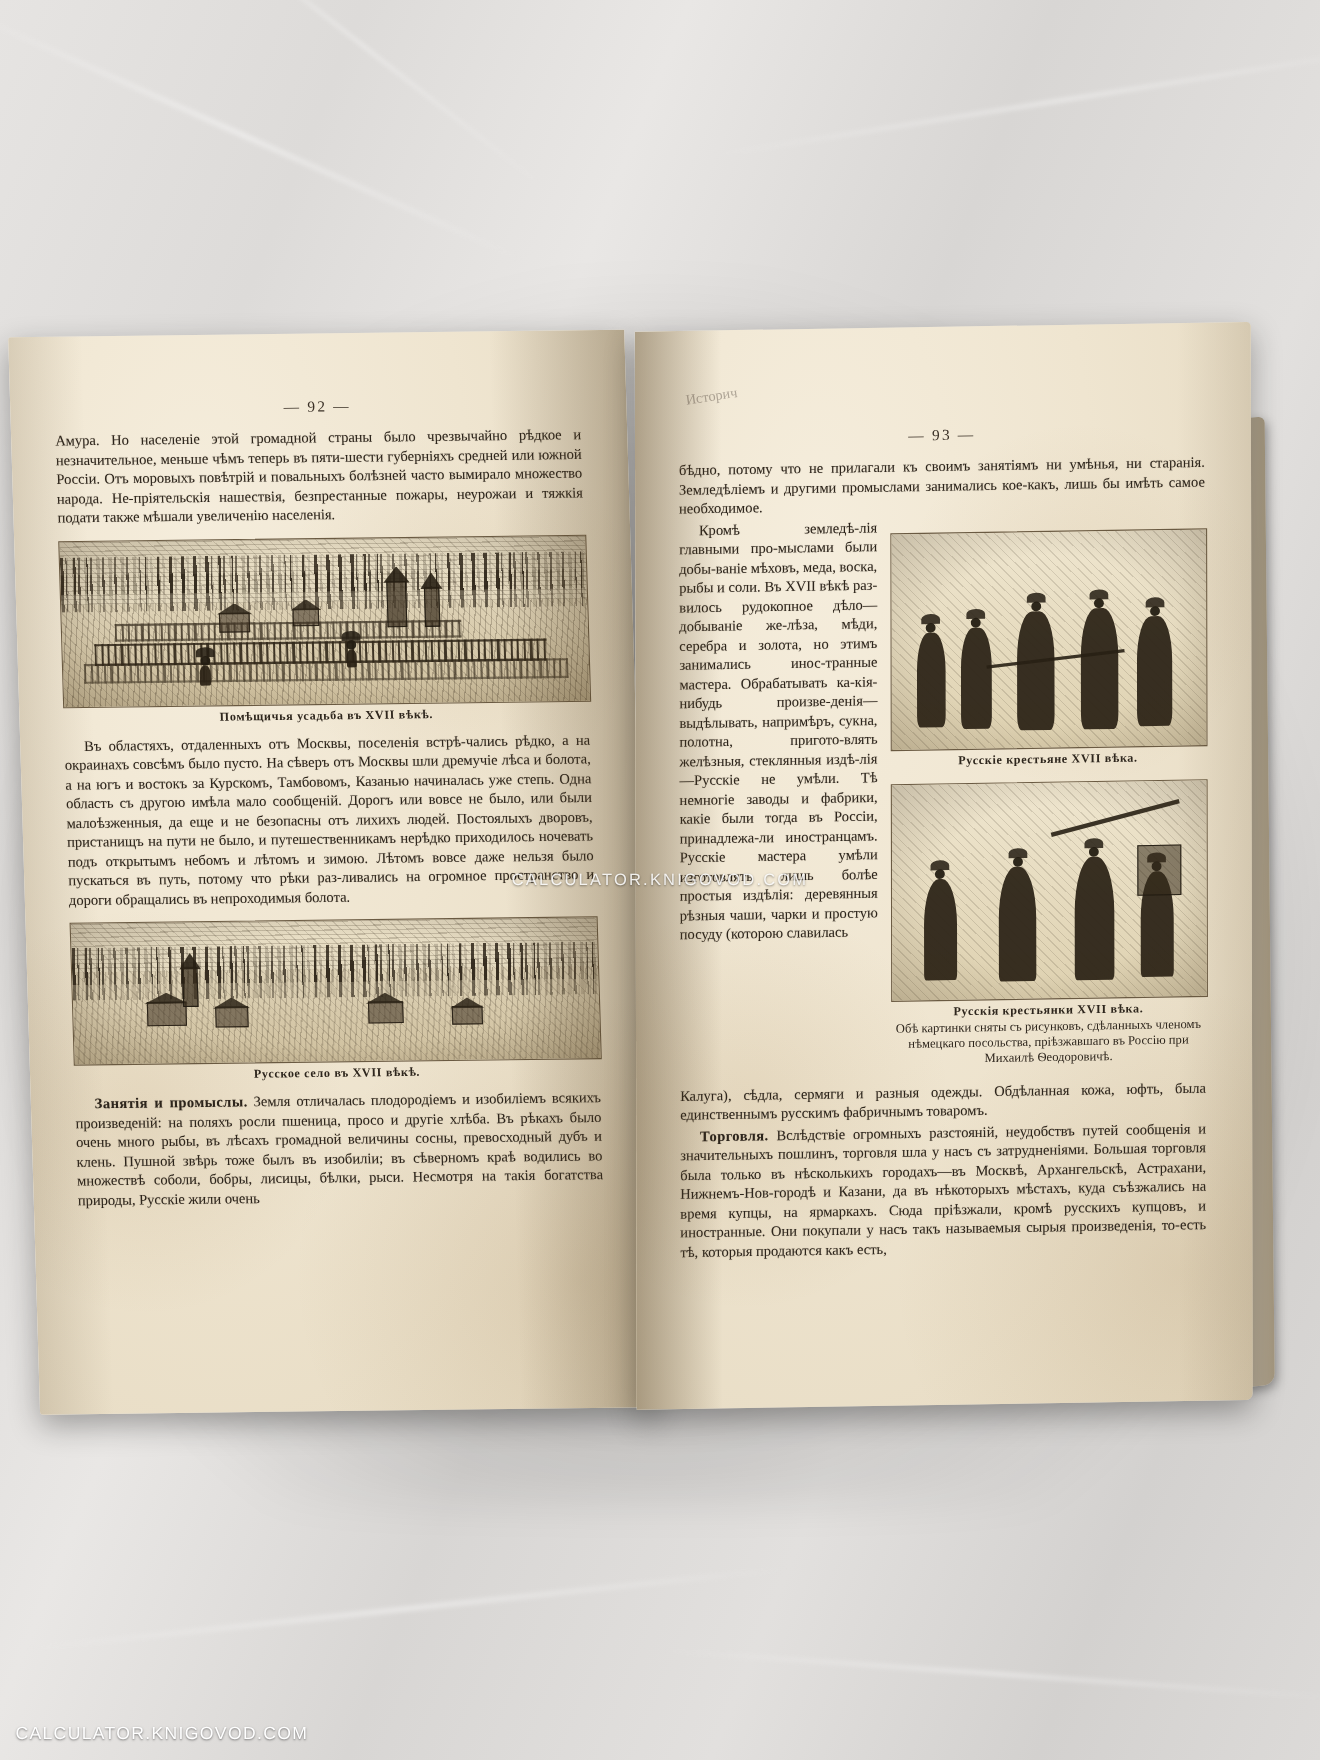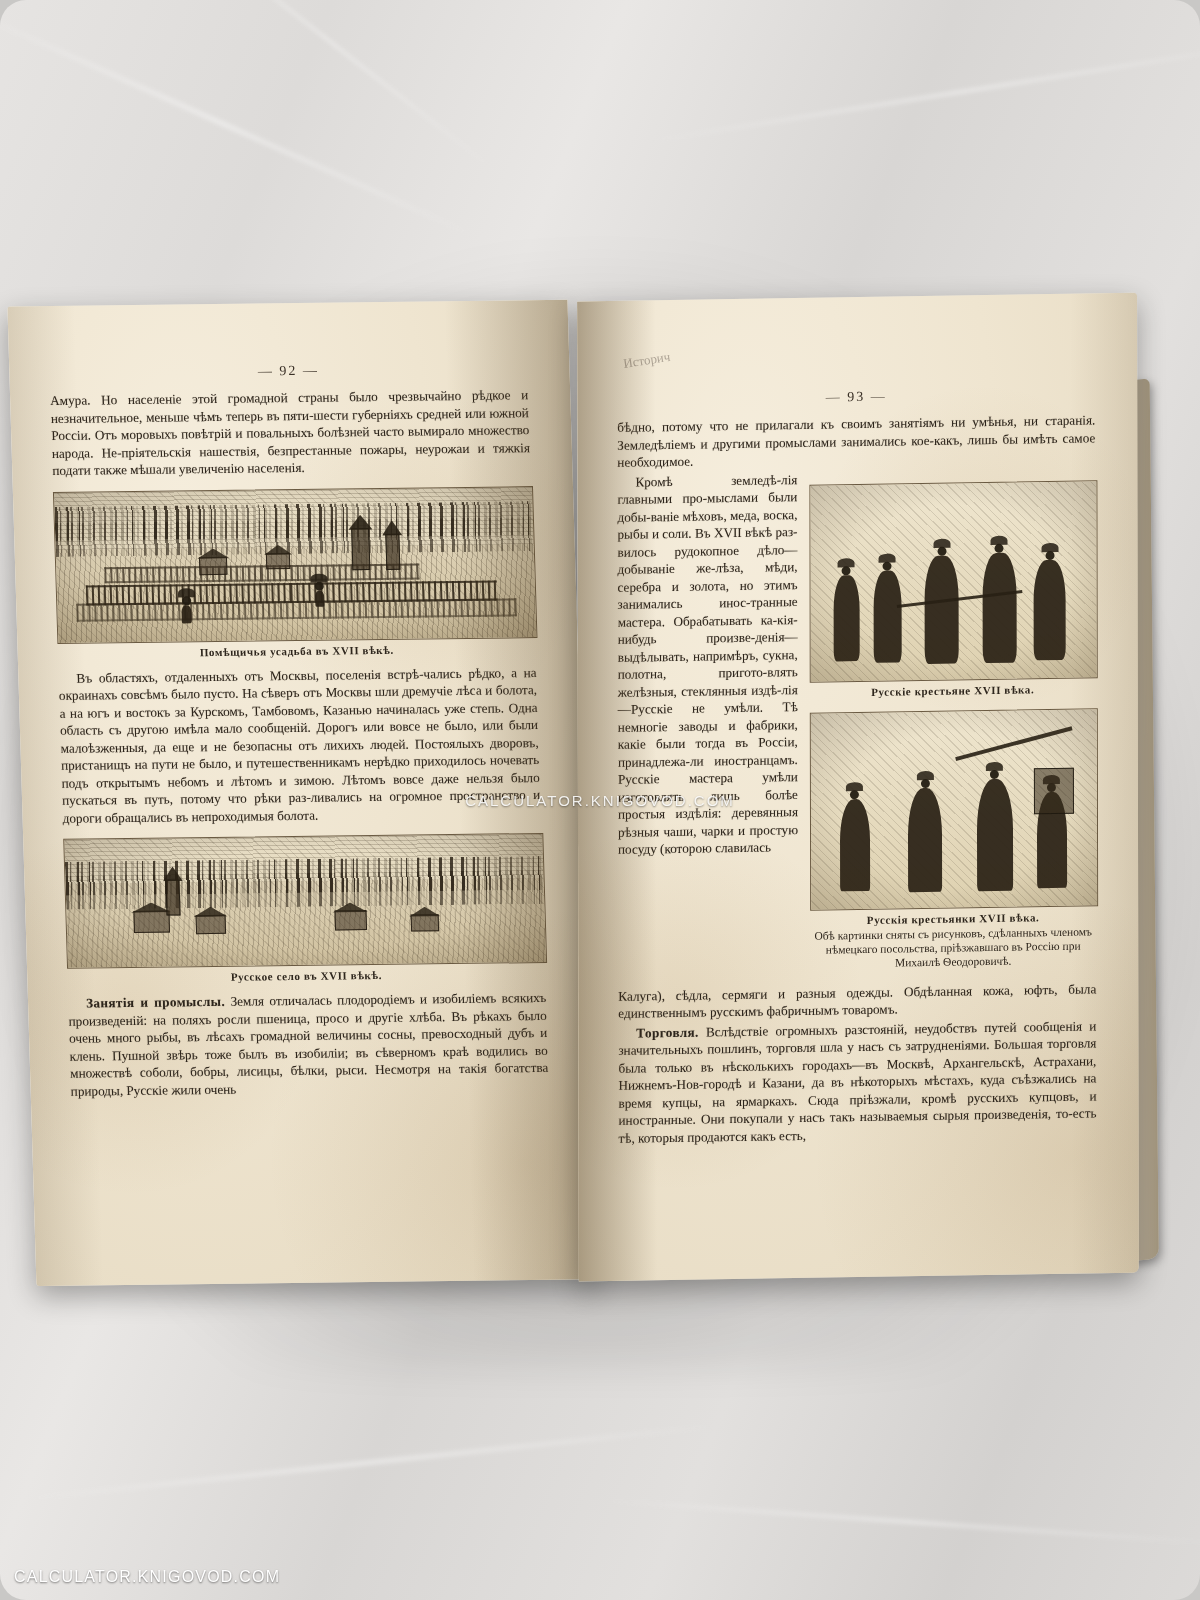--- a/index.html
+++ b/index.html
@@ -14,21 +14,20 @@
     font-family: "Liberation Serif", serif;
     position: relative;
   }
 
   
   .scene {
     position: absolute;
     inset: 0;
     background:
       linear-gradient(112deg, #e6e4e2 0%, #dddbd9 18%, #e9e7e5 34%, #d8d6d4 52%, #e2e0de 70%, #d3d1cf 86%, #dcdad8 100%);
-    border-radius: 26px;
   }
   .marble-vein {
     position: absolute;
     background: linear-gradient(90deg, rgba(255,255,255,0) 0%, rgba(255,255,255,.75) 50%, rgba(255,255,255,0) 100%);
     filter: blur(2px);
     opacity: .55;
   }
   .marble-vein.v1 { left: -60px; top: 120px; width: 560px; height: 5px; transform: rotate(24deg); }
   .marble-vein.v2 { left: 120px; top: 40px; width: 420px; height: 3px; transform: rotate(38deg); }
   .marble-vein.v3 { left: 640px; top: 90px; width: 640px; height: 4px; transform: rotate(-9deg); }

